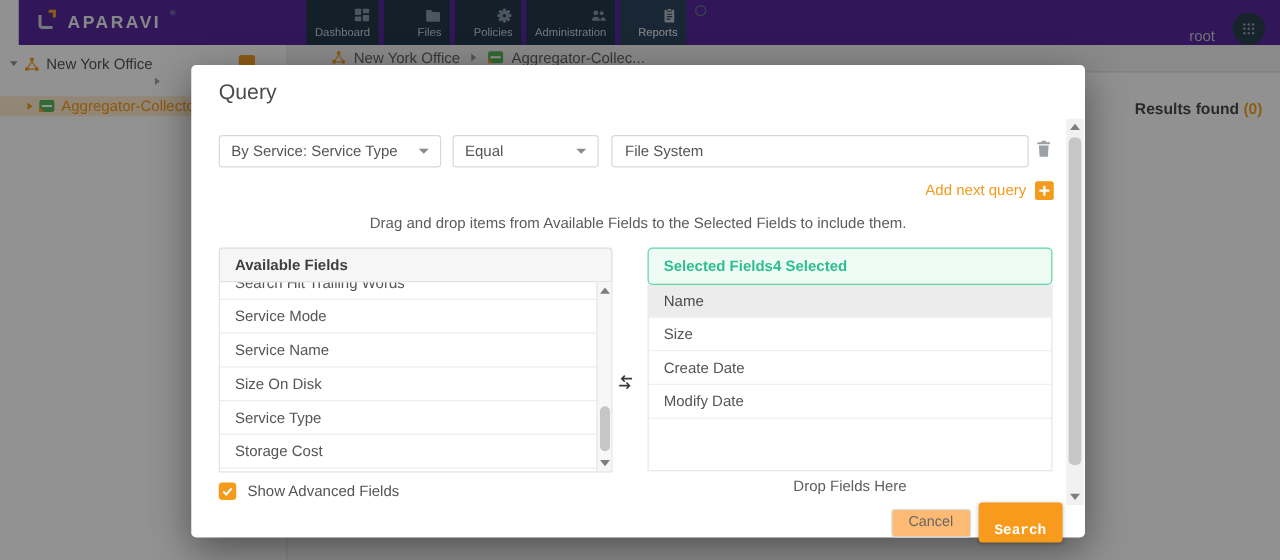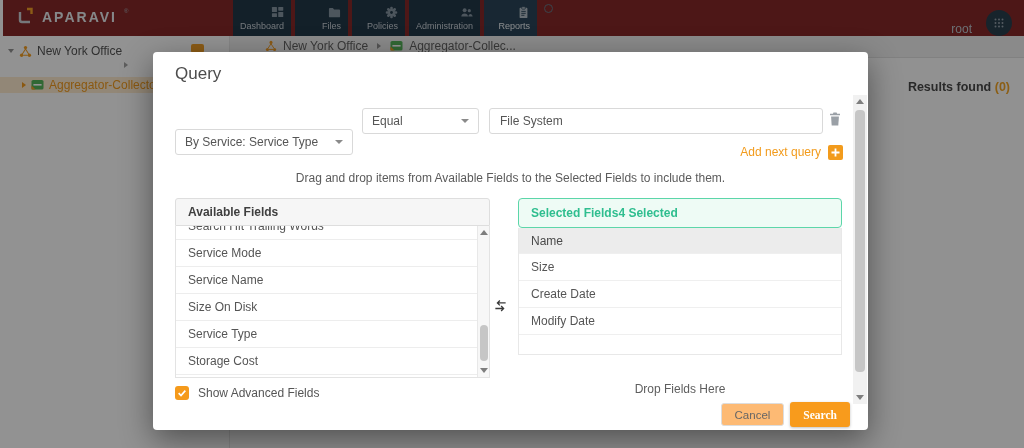--- a/index.html
+++ b/index.html
@@ -1,21 +1,21 @@
 <!DOCTYPE html>
 <html><head>
 <meta charset="utf-8">
 <style>
   html,body { margin:0; padding:0; background:#777; }
   * { box-sizing:border-box; }
   .app { position:relative; width:1024px; height:448px; background:#fafafa;
          font-family:"Liberation Sans", sans-serif; overflow:hidden; }
 
   
-  .topnav { position:absolute; top:0; left:3px; right:0; height:36px; background:#7f1d1d; z-index:3; }
+  .topnav { position:absolute; top:0; left:15px; right:0; height:36px; background:#4c1d95; z-index:3; }
   .logo { position:absolute; left:14px; top:6px; display:flex; align-items:flex-start; gap:7px; }
   .logo-text { color:#e4e9ec; font-weight:bold; font-size:14px; letter-spacing:2px; line-height:22px; }
   .logo-reg { color:#9aa7b0; font-size:6px; line-height:10px; }
   .tabs { position:absolute; left:230px; top:0; height:36px; display:flex; gap:4px; }
   .tab { background:#152c3d; min-width:53px; padding:0 7px; display:flex; flex-direction:column;
          align-items:flex-end; justify-content:center; gap:2px; cursor:pointer; }
   .tab.active { background:#1e3a4f; }
   .tab-icon { height:13px; display:flex; align-items:center; }
   .tab-label { color:#c2cad1; font-size:9px; white-space:nowrap; }
   .tab.active .tab-label { color:#e8edf1; }
@@ -61,21 +61,21 @@
   .overlay { position:absolute; inset:0; background:rgba(18,18,18,0.45); z-index:5; }
   .modal { position:absolute; left:153px; top:52px; width:715px; height:378px; background:#fff;
            border-radius:4px; z-index:10; box-shadow:0 10px 32px rgba(0,0,0,0.45); }
   .modal-title { position:absolute; left:22px; top:12px; font-size:17px; color:#4c4c4c; }
 
   .select, .tinput { position:absolute; top:56px; height:26px; border:1px solid #d9d9d9; border-radius:3px;
                      font-size:12px; color:#555; background:#fff; }
   .select { display:flex; align-items:center; justify-content:space-between; padding:0 9px; cursor:pointer; }
   .sel-caret { width:0; height:0; border-left:4px solid transparent; border-right:4px solid transparent;
                border-top:4.5px solid #8a8a8a; }
-  .select.s1 { left:22px;  width:178px;margin-top:21px; }
+  .select.s1 { left:22px;  width:178px; }
   .select.s2 { left:209px; width:117px; }
   .tinput { left:336px; width:334px; padding:0 10px; font-family:"Liberation Sans",sans-serif; outline:none; }
   .trash-btn { position:absolute; left:675px; top:59px; width:16px; height:18px; cursor:pointer; }
 
   .addq { position:absolute; top:93px; right:25px; display:flex; align-items:flex-start; gap:7px; cursor:pointer; }
   .addq-label { color:#f29b1c; font-size:12px; }
   .plus-btn { width:15px; height:15px; background:#f29b1c; border-radius:2px;
               display:flex; align-items:center; justify-content:center; }
 
   .instruction { position:absolute; top:119px; left:0; width:100%; text-align:center;
@@ -96,37 +96,37 @@
   .sb-down { bottom:4px; border-top:5px solid #7e7e7e; }
   .sb-thumb { position:absolute; left:2px; width:8px; background:#c6c6c6; border-radius:4px; }
   .avail .sb-thumb { top:99px; height:36px; }
 
   .transfer { position:absolute; left:340px; top:246px; width:15px; height:15px; }
 
   .selp { position:absolute; left:365px; top:146px; width:324px; }
   .selp-header { height:30px; border:1px solid #5cd6a9; background:#eefbf5; border-radius:4px;
                  display:flex; justify-content:flex-start; align-items:center; padding:0 12px;
                  font-size:12px; font-weight:bold; color:#2fbe8f; }
-  .selp-body { border:1px solid #e8e8e8; border-top:none; height:127px; background:#fff; }
+  .selp-body { border:1px solid #e8e8e8; border-top:none; height:149px; background:#fff; }
   .s-item { height:27px; line-height:27px; padding:0 12px; font-size:12px; color:#555;
             border-bottom:1px solid #efefef; cursor:grab; }
   .s-item.first { background:#ececec; color:#4a4a4a; height:26px; line-height:26px; }
   .drop-hint { position:absolute; left:365px; width:324px; top:330px; text-align:center;
                font-size:12px; color:#5e5e5e; }
 
   .adv { position:absolute; left:22px; top:334px; display:flex; align-items:center; gap:9px;
          font-size:12px; color:#555; }
   .checkbox { width:14px; height:14px; background:#f59a1b; border-radius:3px;
               display:flex; align-items:center; justify-content:center; cursor:pointer; }
 
   .modal-btns { position:absolute; top:350px; right:18px; display:flex; align-items:center; gap:6px; }
   .btn-cancel { height:23px; padding:0 13px; background:#fdba74; border:1px solid #ddd; border-radius:3px;
                 font-size:11.5px; color:#666; font-family:"Liberation Sans",sans-serif; cursor:pointer; }
-  .btn-search { height:25px; padding:6px 13px; background:#f89b1c; border:none; border-radius:3px;
-                font-size:11.5px; color:#fff; font-weight:bold; font-family:Liberation Serif, serif;
+  .btn-search { height:25px; padding:16px 13px; background:#f89b1c; border:none; border-radius:3px;
+                font-size:11.5px; color:#fff; font-weight:bold; font-family:Liberation Mono, monospace;
                 cursor:pointer; box-shadow:0 1px 3px rgba(0,0,0,.25); }
 
   .modal-scrollbar { position:absolute; left:700px; top:43px; width:14px; height:309px; background:#f1f1f1; }
   .modal-scrollbar .sb-up { left:3px; }
   .modal-scrollbar .sb-down { left:3px; }
   .modal-scrollbar .sb-thumb { top:15px; height:262px; left:2px; width:10px; }
 </style>
 </head>
 <body>
 

